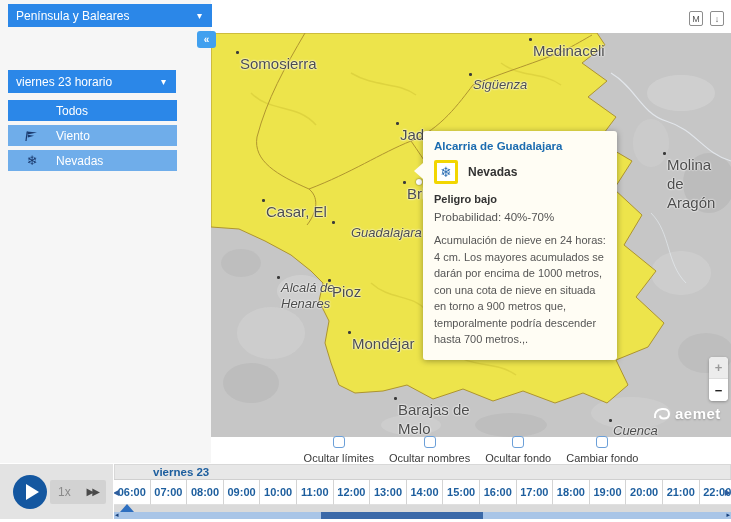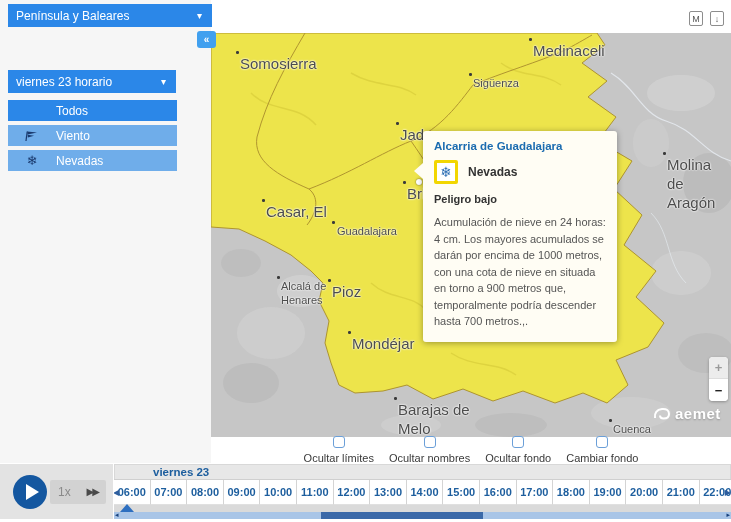--- a/index.html
+++ b/index.html
@@ -28,21 +28,21 @@
   
   .top-icons { position:absolute; right:7px; top:11px; display:flex; gap:7px; z-index:6; }
   .mini-btn { width:14px; height:15px; border:1px solid #8d8d8d; border-radius:2px; background:#fff;
         color:#555; font-size:9px; display:flex; align-items:center; justify-content:center; cursor:pointer; }
 
   
   .map { position:absolute; left:211px; top:33px; width:520px; height:404px; overflow:hidden; background:#c6c6c6; }
   .map svg.terrain { position:absolute; left:0; top:0; }
   .place { position:absolute; color:#4c4c4c; font-size:15px; line-height:1.25; white-space:pre-line;
         text-shadow:0 0 2px #fff, 0 0 2px #fff; z-index:2; }
-  .place.lg { font-size:11px; }
+  .place.lg { font-size:13px;font-style:italic; }
   .pdot { position:absolute; width:2.5px; height:2.5px; background:#3a3a3a; border-radius:50%; z-index:2; }
 
   .loc-dot { position:absolute; left:205px; top:146px; width:6px; height:6px; border-radius:50%;
         background:#fff; box-shadow:0 0 2px rgba(0,0,0,.6); z-index:3; }
 
   .popup { position:absolute; left:212px; top:98px; width:194px; background:#fffdf4; border-radius:3px;
         box-shadow:0 1px 6px rgba(0,0,0,.35); padding:9px 11px 12px 11px; z-index:4; }
   .popup .tail { position:absolute; left:-9px; top:32px; width:0; height:0;
         border-top:8px solid transparent; border-bottom:8px solid transparent; border-right:9px solid #fffdf4; }
   .popup-title { color:#1c6cb0; font-weight:bold; font-size:11.5px; }
@@ -204,21 +204,21 @@
       <div class="pdot" style="left: 185px; top: 89px;"></div>
       <div class="place" style="left: 189px; top: 93px;">Jadraque</div>
       <div class="pdot" style="left: 192px; top: 148px;"></div>
       <div class="place" style="left: 196px; top: 152px;">Brihuega</div>
       <div class="pdot" style="left: 452px; top: 119px;"></div>
       <div class="place" style="left: 456px; top: 123px;">Molina de
 Aragón</div>
       <div class="pdot" style="left: 51px; top: 166px;"></div>
       <div class="place" style="left: 55px; top: 170px;">Casar, El</div>
       <div class="pdot" style="left: 121px; top: 188px;"></div>
-      <div class="place lg" style="left: 126px; top: 192px;">Guadalajara</div>
+      <div class="place lg" style="left: 140px; top: 192px;">Guadalajara</div>
       <div class="pdot" style="left: 66px; top: 243px;"></div>
       <div class="place lg" style="left: 70px; top: 247px;">Alcalá de
 Henares</div>
       <div class="pdot" style="left: 117px; top: 246px;"></div>
       <div class="place" style="left: 121px; top: 250px;">Pioz</div>
       <div class="pdot" style="left: 137px; top: 298px;"></div>
       <div class="place" style="left: 141px; top: 302px;">Mondéjar</div>
       <div class="pdot" style="left: 226px; top: 282px;"></div>
       <div class="place" style="left: 230px; top: 286px;">Buendía</div>
       <div class="pdot" style="left: 183px; top: 364px;"></div>
@@ -233,20 +233,21 @@
   <div class="popup">
     <div class="tail"></div>
     <div class="popup-title">Alcarria de Guadalajara</div>
     <div class="popup-phen">
       <div class="phen-iconbox">
         <span>❄</span>
       </div>
       <span class="phen-name">Nevadas</span>
     </div>
     <div class="popup-level">Peligro bajo</div>
+    <div class="popup-prob">Probabilidad: 40%-70%</div>
     <div class="popup-desc">Acumulación de nieve en 24 horas: 4 cm. Los mayores acumulados se darán por encima de 1000 metros, con una cota de nieve en situada en torno a 900 metros que, temporalmente podría descender hasta 700 metros.,.</div>
   </div>
 
   <div class="zoomctl">
     <div class="zi zoom-in">+</div>
     <div class="zi zoom-out">−</div>
   </div>
 
   <div class="logo">
     <svg width="20" height="16" viewBox="0 0 20 16">

